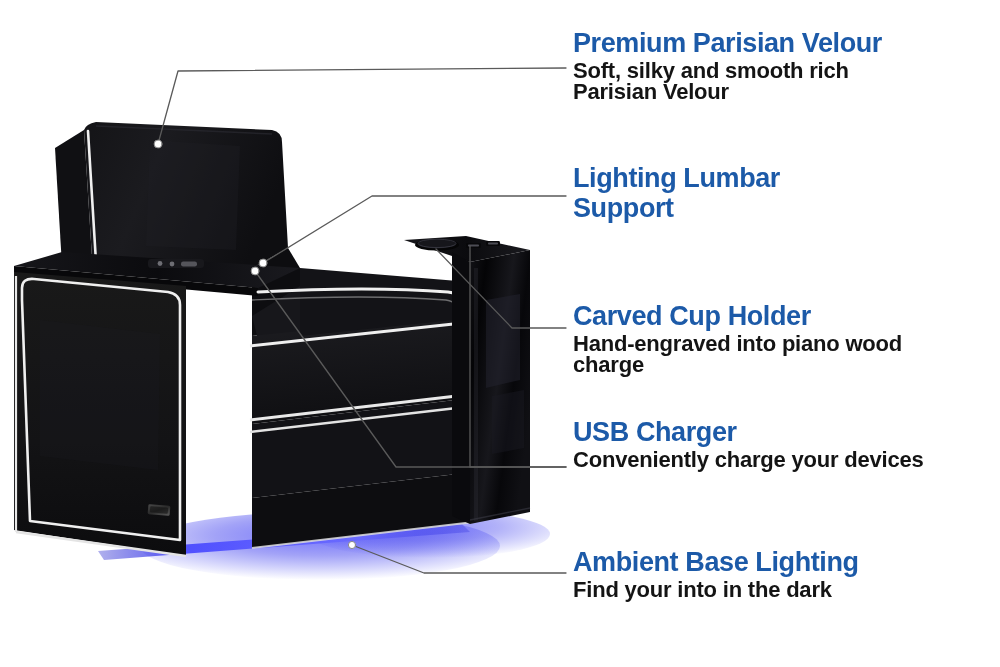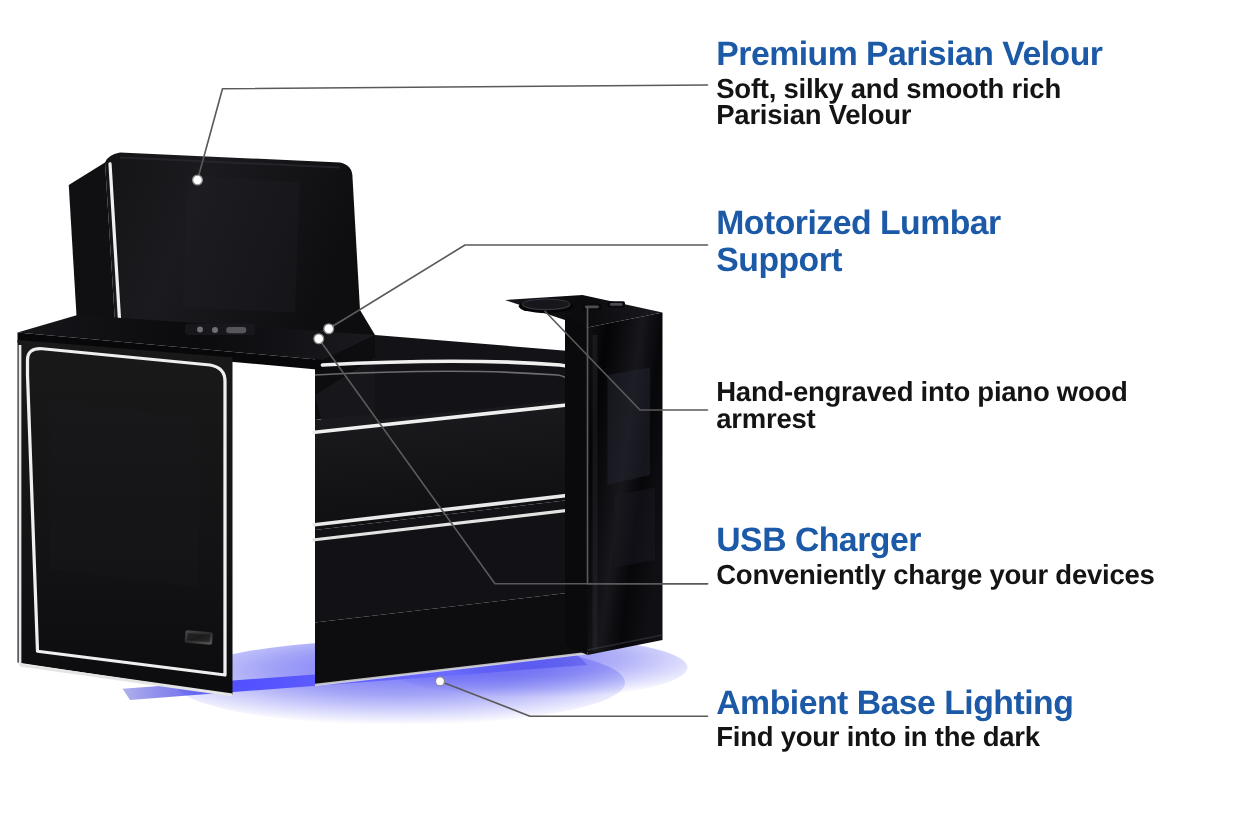--- a/index.html
+++ b/index.html
@@ -243,27 +243,28 @@
     </g>
   </svg>
 
   <div class="callout c1">
     <div class="callout-title">Premium Parisian Velour</div>
     <div class="callout-desc">Soft, silky and smooth rich
 Parisian Velour</div>
   </div>
 
   <div class="callout c2">
-    <div class="callout-title">Motorized Lumbar
+    <div class="callout-title">Lighting Lumbar
 Support</div>
   </div>
 
   <div class="callout c3">
+    <div class="callout-title">Carved Cup Holder</div>
     <div class="callout-desc">Hand-engraved into piano wood
-armrest</div>
+charge</div>
   </div>
 
   <div class="callout c4">
     <div class="callout-title">USB Charger</div>
     <div class="callout-desc">Conveniently charge your devices</div>
   </div>
 
   <div class="callout c5">
     <div class="callout-title">Ambient Base Lighting</div>
     <div class="callout-desc">Find your into in the dark</div>

